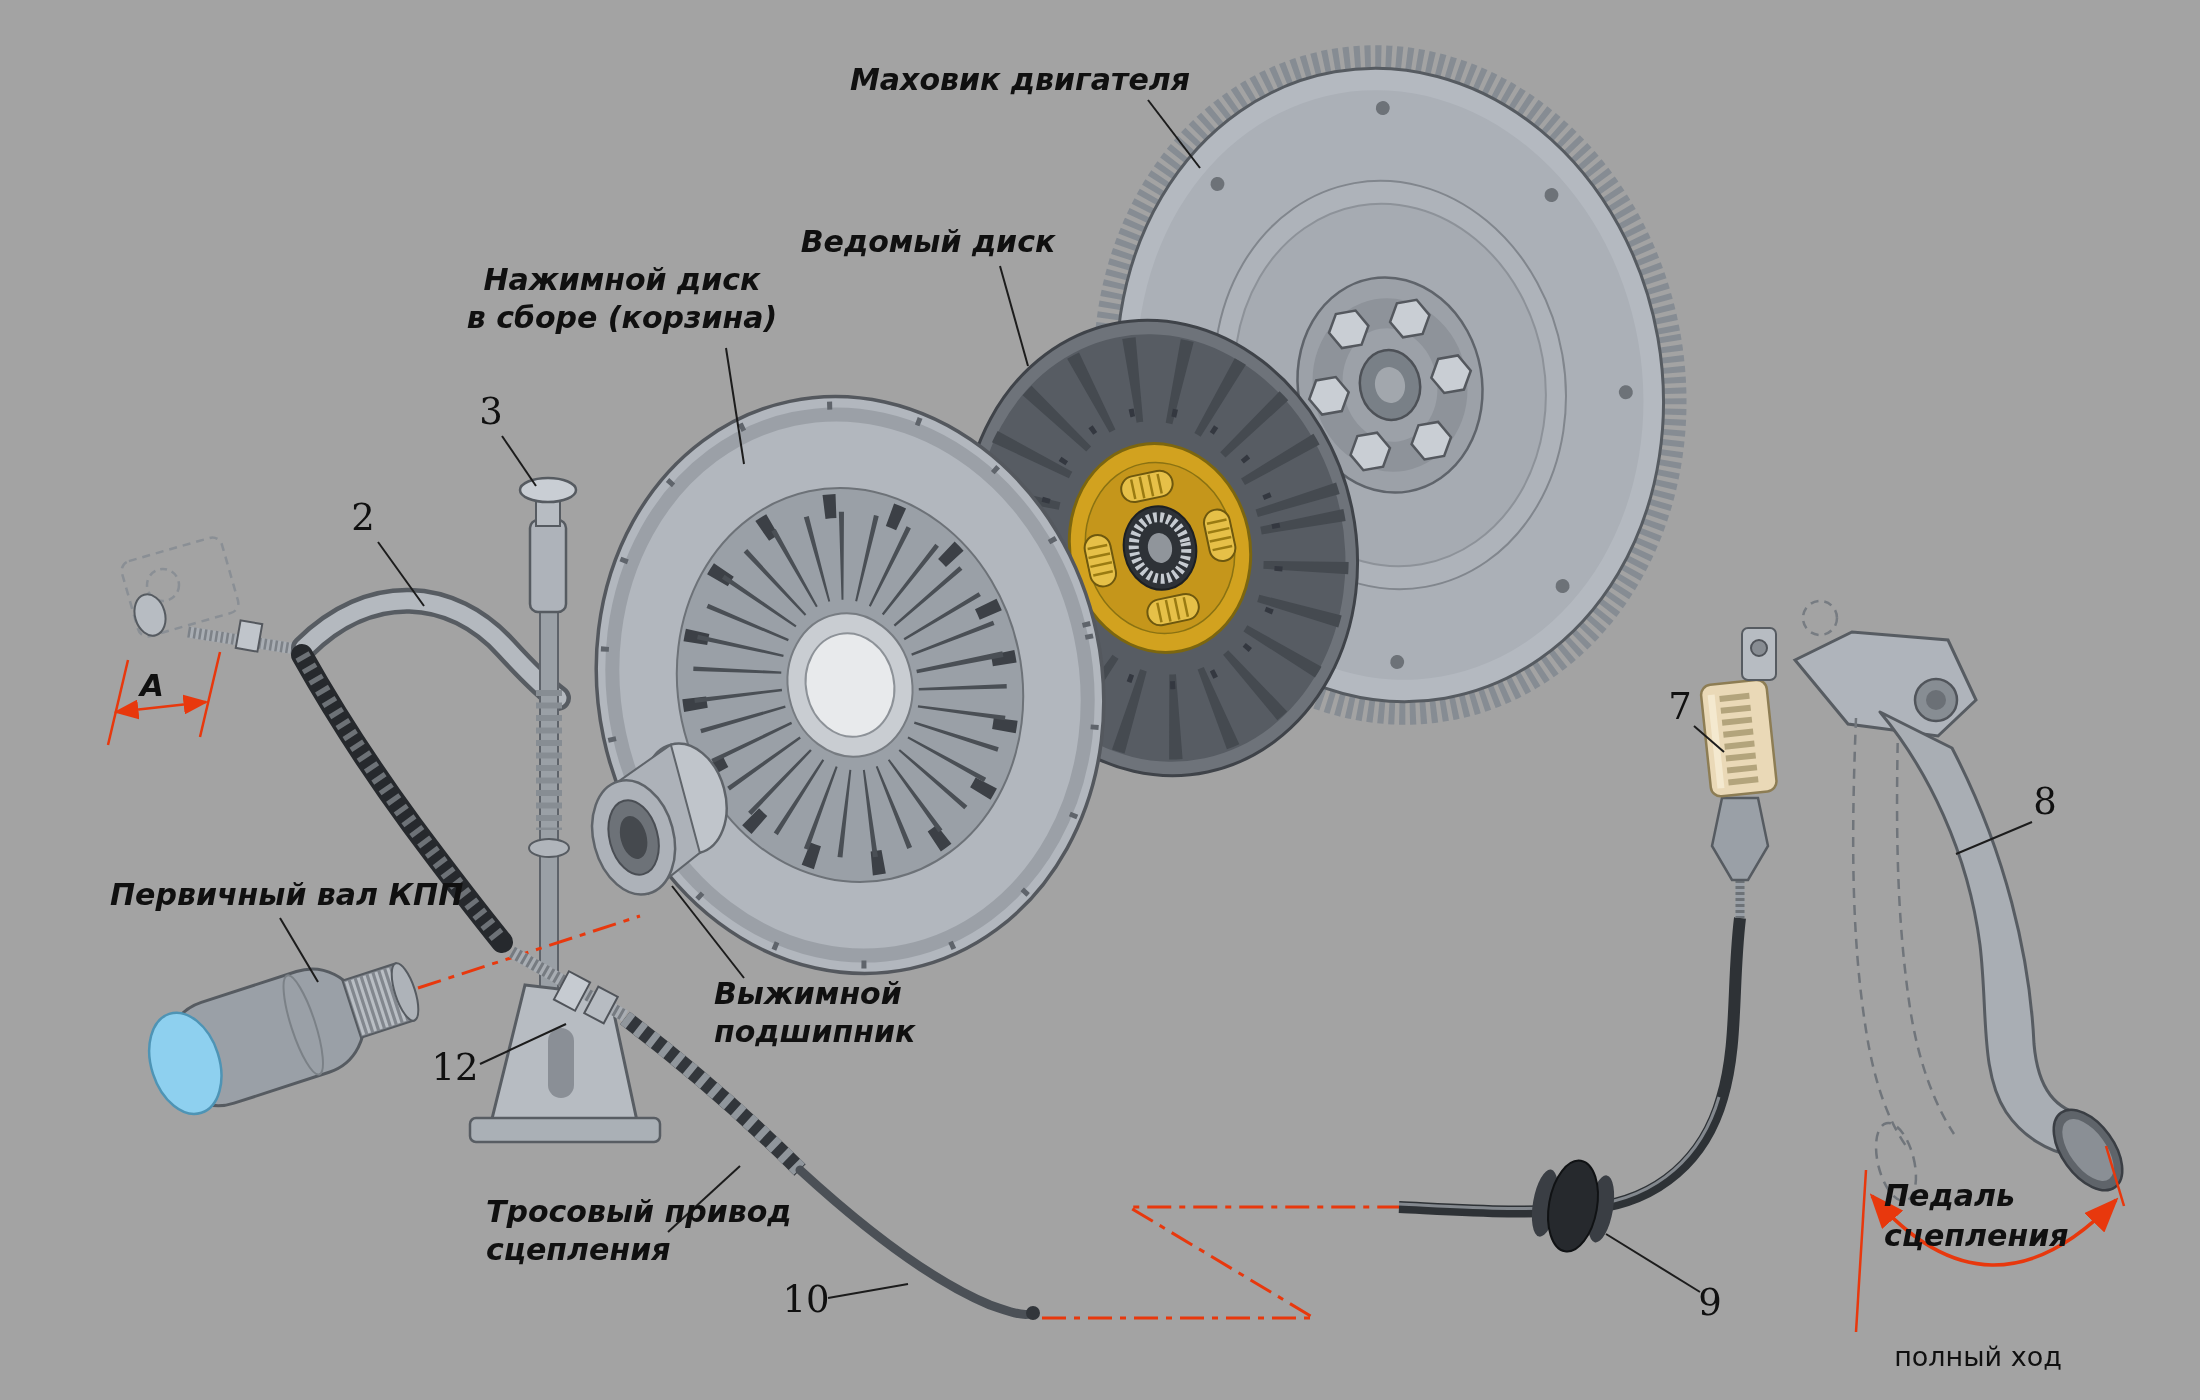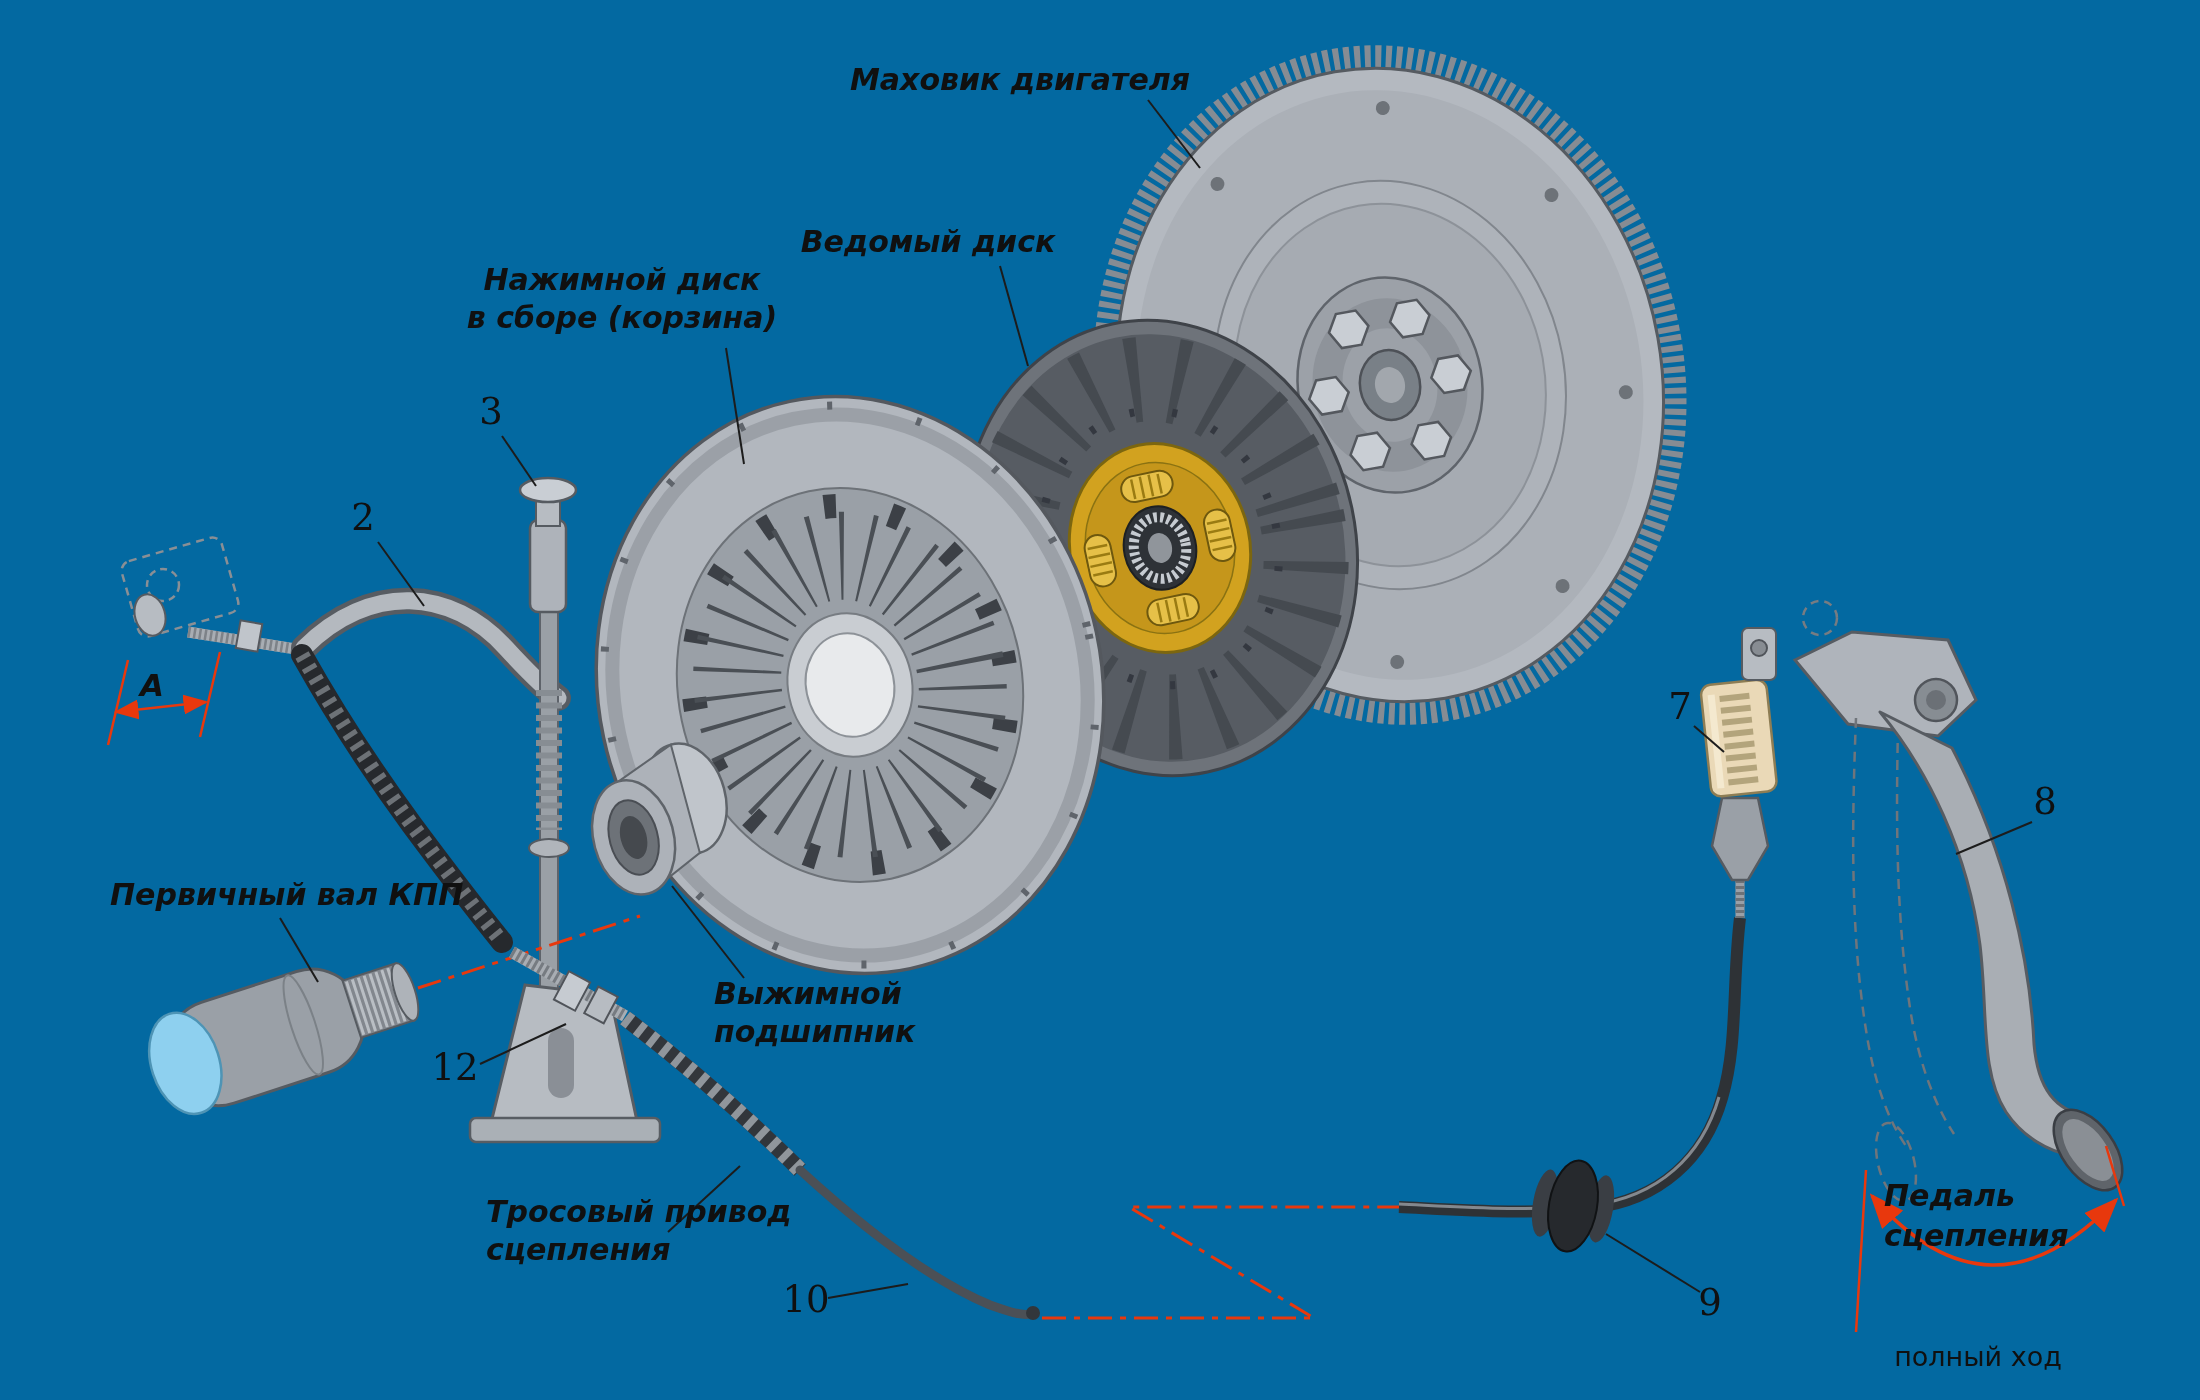--- a/index.html
+++ b/index.html
@@ -1,16 +1,16 @@
 <!DOCTYPE html>
 <html><head>
 <meta charset="utf-8">
 <style>
   html,body { margin:0; padding:0; background:#ffffff; }
-  .stage { position:relative; width:2200px; height:1400px; background:#0369a1; overflow:hidden;
+  .stage { position:relative; width:2200px; height:1400px; background:#a3a3a3; overflow:hidden;
            font-family:"DejaVu Sans", sans-serif; }
   svg { position:absolute; left:0; top:0; }
   .lbl      { font-family:"DejaVu Sans", sans-serif; font-style:italic; font-weight:700; font-size:30px; fill:#101010; }
   .lbl-plain{ font-family:"DejaVu Sans", sans-serif; font-weight:400; font-size:27px; fill:#101010; }
   .num      { font-family:"DejaVu Serif", serif; font-weight:400; font-size:37px; fill:#101010; }
   .dimA     { font-family:"DejaVu Sans", sans-serif; font-style:italic; font-weight:700; font-size:31px; fill:#101010; }
   .leader   { stroke:#1c1c1c; stroke-width:2; fill:none; }
   .redline  { stroke:#e8380d; fill:none; }
 </style>
 </head>

